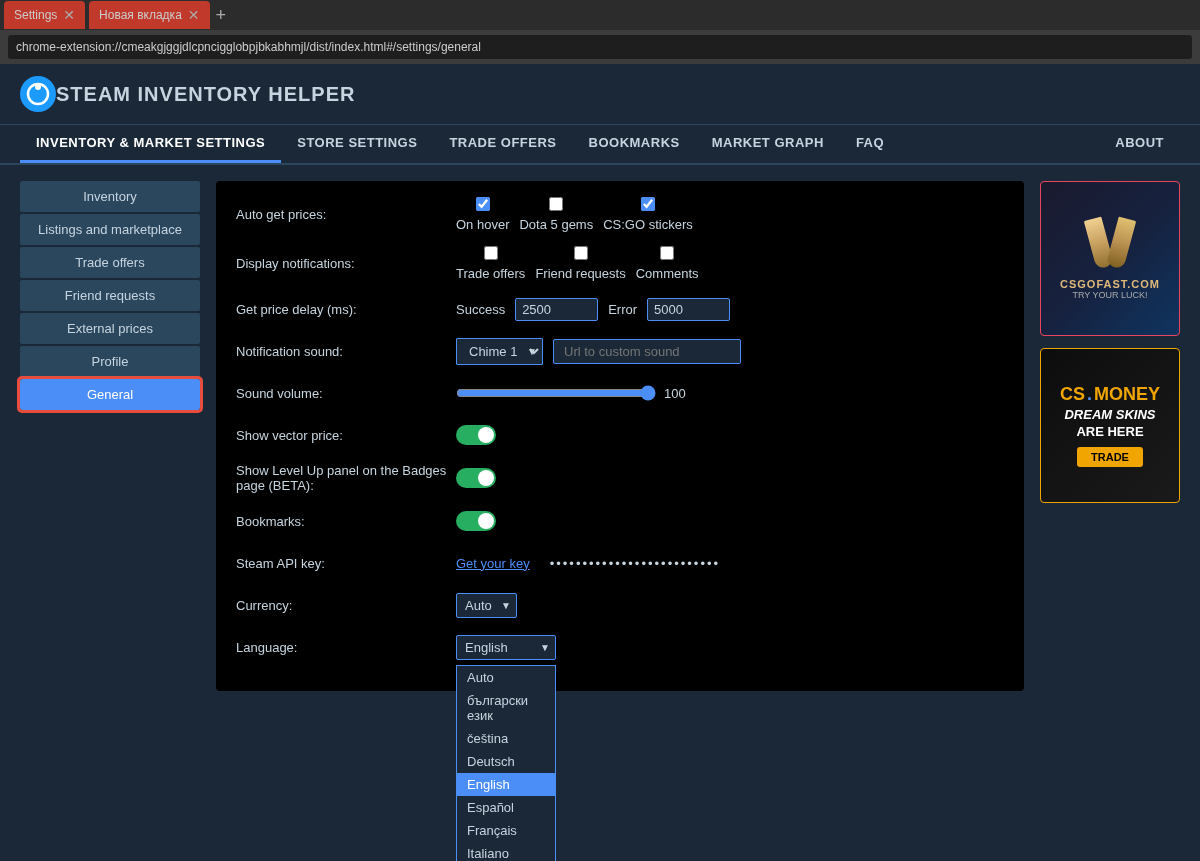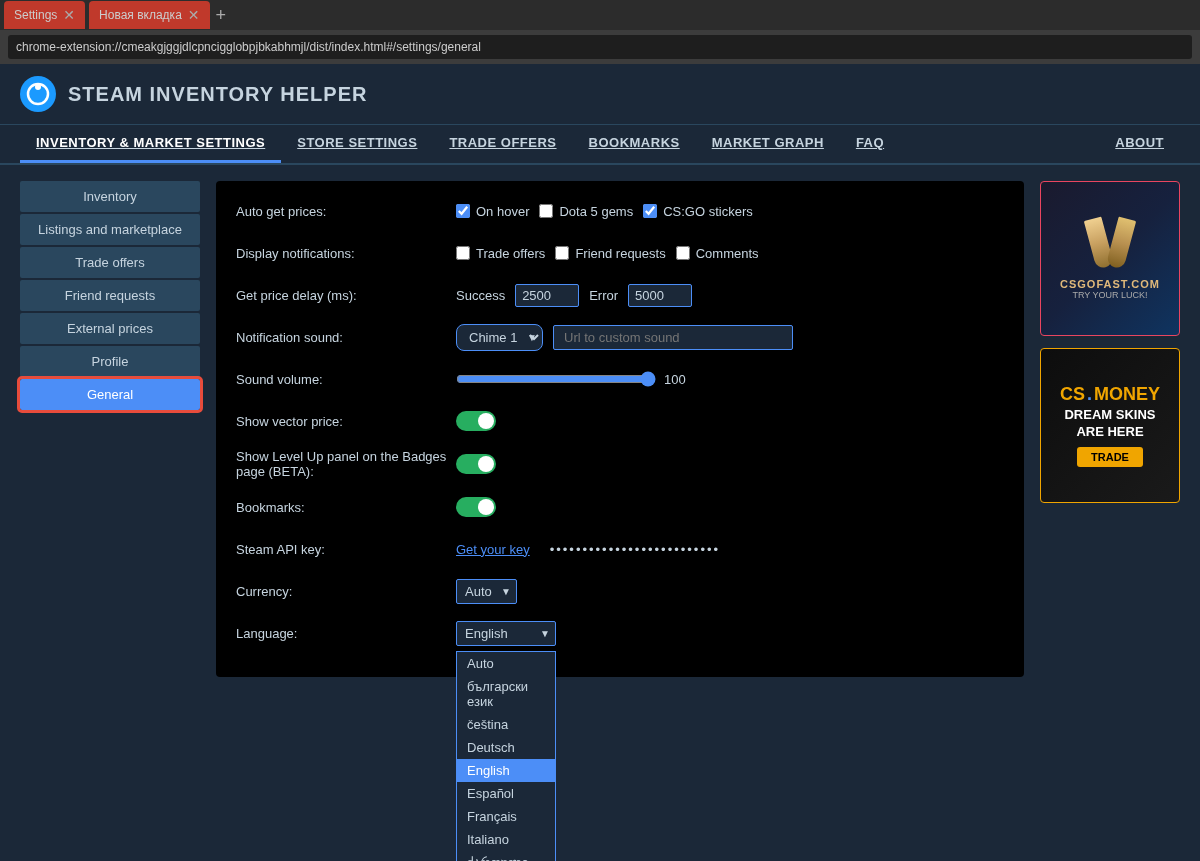--- a/index.html
+++ b/index.html
@@ -9,55 +9,55 @@
     .browser-chrome { background: #2c2c2c; height: 30px; display: flex; align-items: center; }
     .tab { display: flex; align-items: center; padding: 0 10px; height: 28px; font-size: 12px; color: #ccc; background: #c0392b; border-radius: 4px 4px 0 0; margin-left: 4px; gap: 6px; }
     .tab-close { color: #aaa; font-size: 14px; cursor: pointer; }
     .tab-new { color: #aaa; font-size: 18px; margin-left: 6px; cursor: pointer; }
 
     
     .url-bar-row { background: #3c3c3c; height: 34px; display: flex; align-items: center; padding: 12px 8px; gap: 6px; }
     .url-bar { flex: 1; background: #1e1e1e; border: none; color: #ccc; height: 24px; padding: 0 8px; font-size: 12px; border-radius: 3px; }
 
     
-    .app-header { background: #1b2838; padding: 12px 20px; display: flex; align-items: center; gap: 12px; border-bottom: 1px solid #2a475e; }
+    .app-header { background: #1b2838; padding: 12px 20px; display: flex; align-items: center; gap: 0; border-bottom: 1px solid #2a475e; }
     .steam-logo { width: 36px; height: 36px; background: #1b9aff; border-radius: 50%; display: flex; align-items: center; justify-content: center; color: white; font-weight: bold; font-size: 14px; }
     .app-title { font-size: 20px; font-weight: bold; color: #c6d4df; letter-spacing: 1px; }
 
     
-    .nav-tabs { background: #1b2838; display: flex; align-items: center; padding: 0 20px; border-bottom: 2px solid #2a475e; text-decoration: underline; }
+    .nav-tabs { background: #1b2838; display: flex; align-items: center; padding: 0 20px; border-bottom: 2px solid #2a475e; }
     .nav-tab { padding: 10px 16px; font-size: 13px; color: #c6d4df; cursor: pointer; border-bottom: 3px solid transparent; text-transform: uppercase; font-weight: bold; letter-spacing: 0.5px; }
     .nav-tab.active { color: #fff; border-bottom-color: #4c8ef7; }
     .nav-tab-about { margin-left: auto; }
 
     
     .main-content { display: flex; padding: 16px 20px; gap: 16px; background: #1b2838; }
 
     
     .sidebar { width: 180px; flex-shrink: 0; }
     .sidebar-item { display: block; width: 100%; padding: 8px 8px; margin-bottom: 2px; text-align: center; color: #c6d4df; background: #2a475e; border: none; cursor: pointer; font-size: 13px; border-radius: 2px; }
     .sidebar-item.active { background: #4c8ef7; color: white; outline: 3px solid #e74c3c; }
 
     
     .settings-panel { flex: 1; background: #000000; border-radius: 4px; padding: 16px 20px; min-height: 400px; }
 
     .setting-row { display: flex; align-items: center; margin-bottom: 14px; min-height: 28px; }
     .setting-label { width: 220px; flex-shrink: 0; color: #c6d4df; font-size: 13px; }
     .setting-controls { display: flex; align-items: center; gap: 10px; flex-wrap: wrap; }
 
     
-    .checkbox-group { display: flex; align-items: center; gap: 6px; }
+    .checkbox-group { display: flex; align-items: center; gap: 6px; flex-direction: column; }
     .checkbox-group input[type="checkbox"] { width: 14px; height: 14px; accent-color: #4c8ef7; }
     .checkbox-label { color: #c6d4df; font-size: 13px; }
     .num-label { color: #c6d4df; font-size: 13px; }
-    .num-input { width: 64px; background: #1b2838; border: 1px solid #4c8ef7; color: #c6d4df; padding: 3px 6px; font-size: 13px; border-radius: 2px; }
-
-    
-    .sound-select { background: #1b2838; border: 1px solid #4c8ef7; color: #c6d4df; padding: 4px 8px; font-size: 13px; border-radius: 8px; cursor: pointer; }
-    .url-input { background: #1b2838; border: 1px solid #4c8ef7; color: #8a9dc0; padding: 4px 10px; font-size: 13px; border-radius: 2px; width: 240px; }
+    .num-input { width: 83px; background: #1b2838; border: 1px solid #4c8ef7; color: #c6d4df; padding: 3px 6px; font-size: 13px; border-radius: 2px; }
+
+    
+    .sound-select { background: #1b2838; border: 1px solid #4c8ef7; color: #c6d4df; padding: 4px 8px; font-size: 13px; border-radius: 1px; cursor: pointer; }
+    .url-input { background: #1b2838; border: 1px solid #4c8ef7; color: #8a9dc0; padding: 4px 10px; font-size: 13px; border-radius: 2px; width: 188px; }
 
     
     .slider-row { display: flex; align-items: center; gap: 8px; flex: 1; }
     .volume-slider { flex: 1; max-width: 200px; accent-color: #4c8ef7; }
     .volume-value { color: #c6d4df; font-size: 13px; }
 
     
     .toggle { width: 40px; height: 20px; background: #27ae60; border-radius: 10px; position: relative; cursor: pointer; }
     .toggle::after { content: ''; position: absolute; right: 2px; top: 2px; width: 16px; height: 16px; background: white; border-radius: 50%; }
 
@@ -288,19 +288,19 @@
       <div class="csgofast-text">CSGOFAST.COM</div>
       <div class="csgofast-sub">TRY YOUR LUCK!</div>
     </div>
 
     <div class="ad-box ad-csmoney" style="flex-direction:column;gap:2px;padding:10px;">
       <div style="display:flex;align-items:center;gap:2px;">
         <span style="color:#f0a500;font-size:18px;font-weight:900;">CS</span>
         <span style="color:#4c8ef7;font-size:18px;font-weight:900;">.</span>
         <span style="color:#f0a500;font-size:18px;font-weight:900;">MONEY</span>
       </div>
-      <div style="color:#fff;font-size:13px;font-weight:bold;text-align:right;">DREAM SKINS</div>
+      <div style="color:#fff;font-size:13px;font-weight:bold;text-align:right;font-style:italic;">DREAM SKINS</div>
       <div style="color:#fff;font-size:13px;font-weight:bold;text-align:center;">ARE HERE</div>
       <div class="csmoney-trade-btn">TRADE</div>
     </div>
   </div>
 
 </div>
 
 </body></html>

